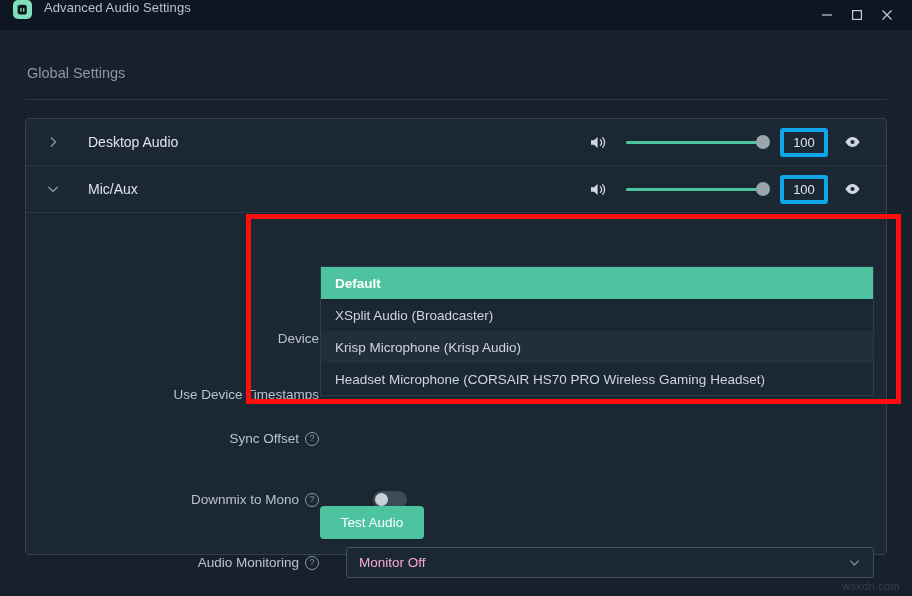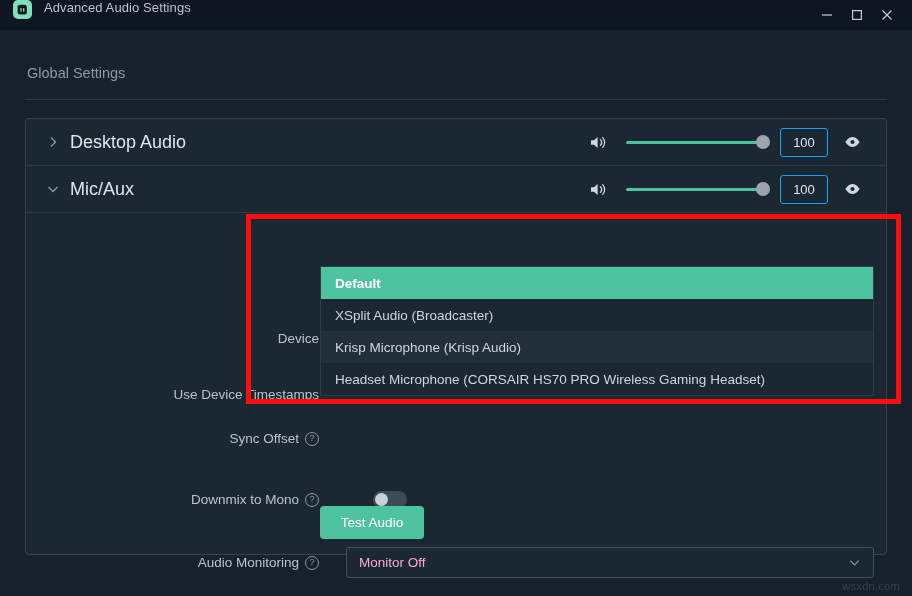--- a/index.html
+++ b/index.html
@@ -86,22 +86,22 @@
     border-bottom: 1px solid #2a3744;
     padding-left: 19px;
   }
   .chev {
     width: 16px; height: 16px;
     display: flex; align-items: center; justify-content: center;
     color: #8c98a5;
     flex: 0 0 auto;
   }
   .src-name {
-    margin-left: 9px;
-    font-size: 18px;
+    margin-left: 27px;
+    font-size: 14px;
     color: #dfe5ea;
     white-space: nowrap;
   }
   .src-ctrls {
     margin-left: auto;
     display: flex; align-items: center;
     padding-right: 25px;
   }
   .spk { color: #cfd8e0; display:flex; align-items:center; }
   .slider {
@@ -118,21 +118,21 @@
   .slider-knob {
     position: absolute;
     right: -2px;
     width: 14px; height: 14px;
     border-radius: 50%;
     background: #9aa5ae;
   }
   .vol-box {
     margin-left: 12px;
     width: 48px; height: 29px;
-    border: 1px solid #0ea5e9;
+    border: 4px solid #0ea5e9;
     border-radius: 3px;
     color: #dfe5ea; font-size: 13px;
     display: flex; align-items: center; justify-content: center;
   }
   .eye { margin-left: 16px; color: #cfd8e0; display:flex; align-items:center; }
 
   
   .form { position: relative; padding-top: 0; }
 
   .frow {

